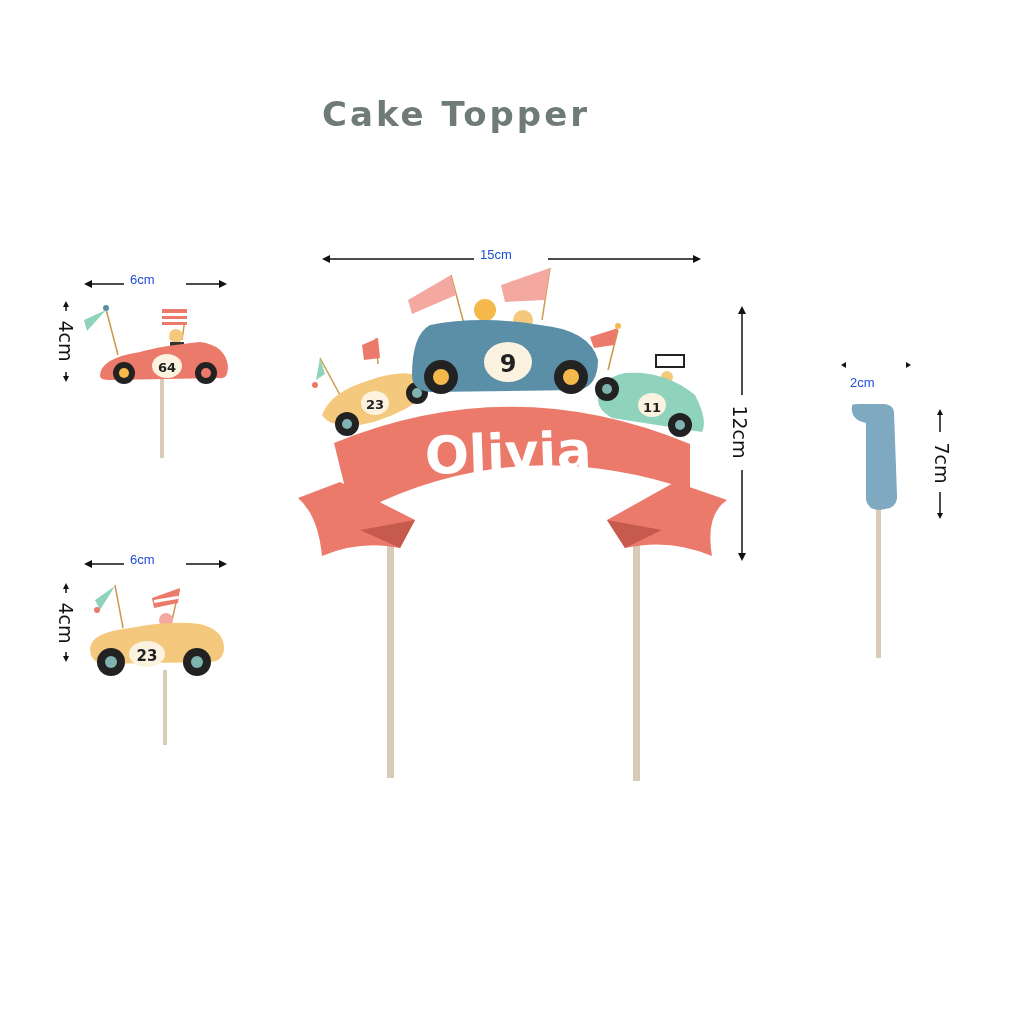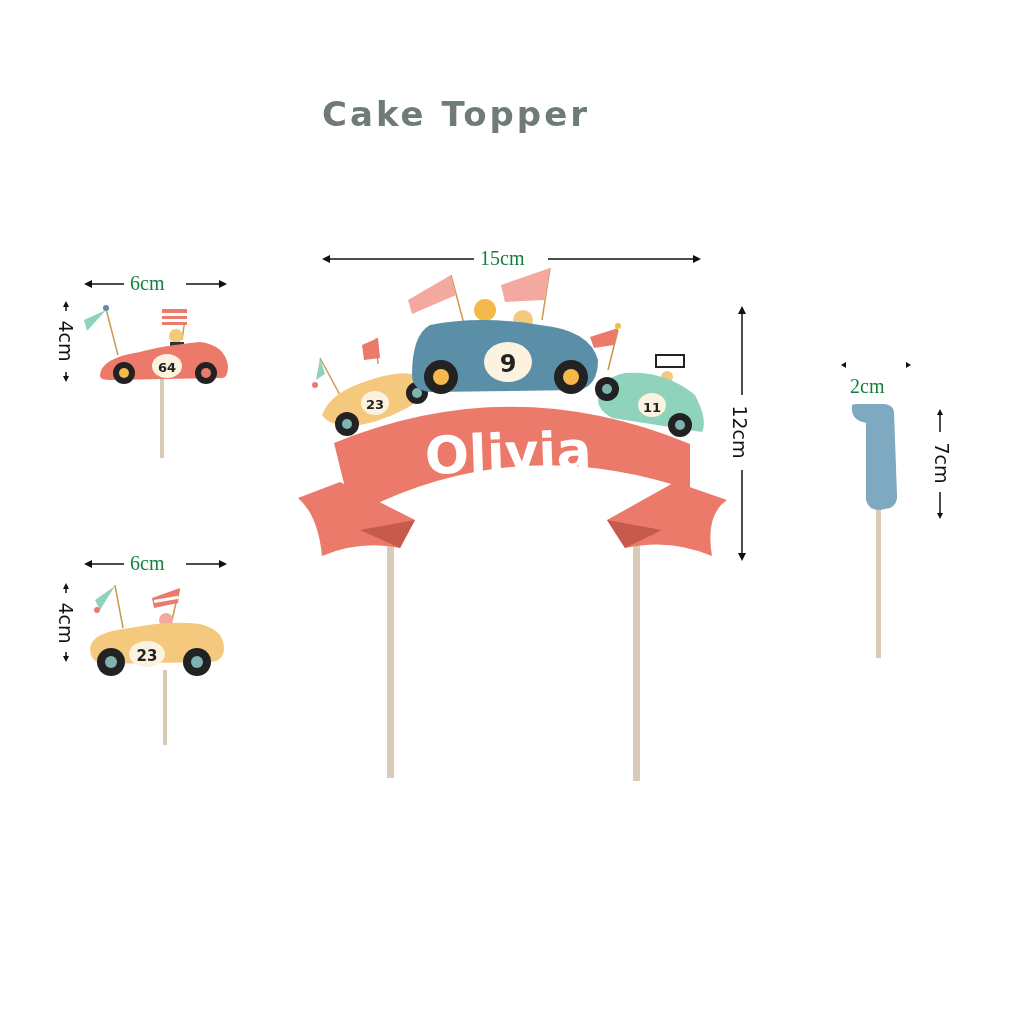--- a/index.html
+++ b/index.html
@@ -1,18 +1,18 @@
 <!DOCTYPE html>
 <html><head>
 <meta charset="utf-8">
 <style>
   html, body { margin:0; padding:0; background:#ffffff; }
   body { width:1024px; height:1024px; position:relative; overflow:hidden; font-family:"Liberation Sans", sans-serif; }
   .title { position:absolute; left:0; width:912px; top:94px; text-align:center; font-family:"DejaVu Sans", sans-serif; font-weight:bold; font-size:34px; letter-spacing:3px; color:#6f7b76; }
-  .dim { position:absolute; color:#15803d; font-family:Liberation Serif, serif; font-size:20px; white-space:nowrap; }
+  .dim { position:absolute; color:#1d4ed8; font-family:Liberation Sans, sans-serif; font-size:13px; white-space:nowrap; }
   .vdim { position:absolute; color:#111; font-family:"DejaVu Sans", sans-serif; font-size:19px; white-space:nowrap; transform-origin:center; }
   svg { position:absolute; overflow:visible; }
 </style>
 </head>
 <body>
 
 <div class="title">Cake Topper</div>
 
 <div>
   <svg width="1024" height="1024" style="left:0;top:0">

